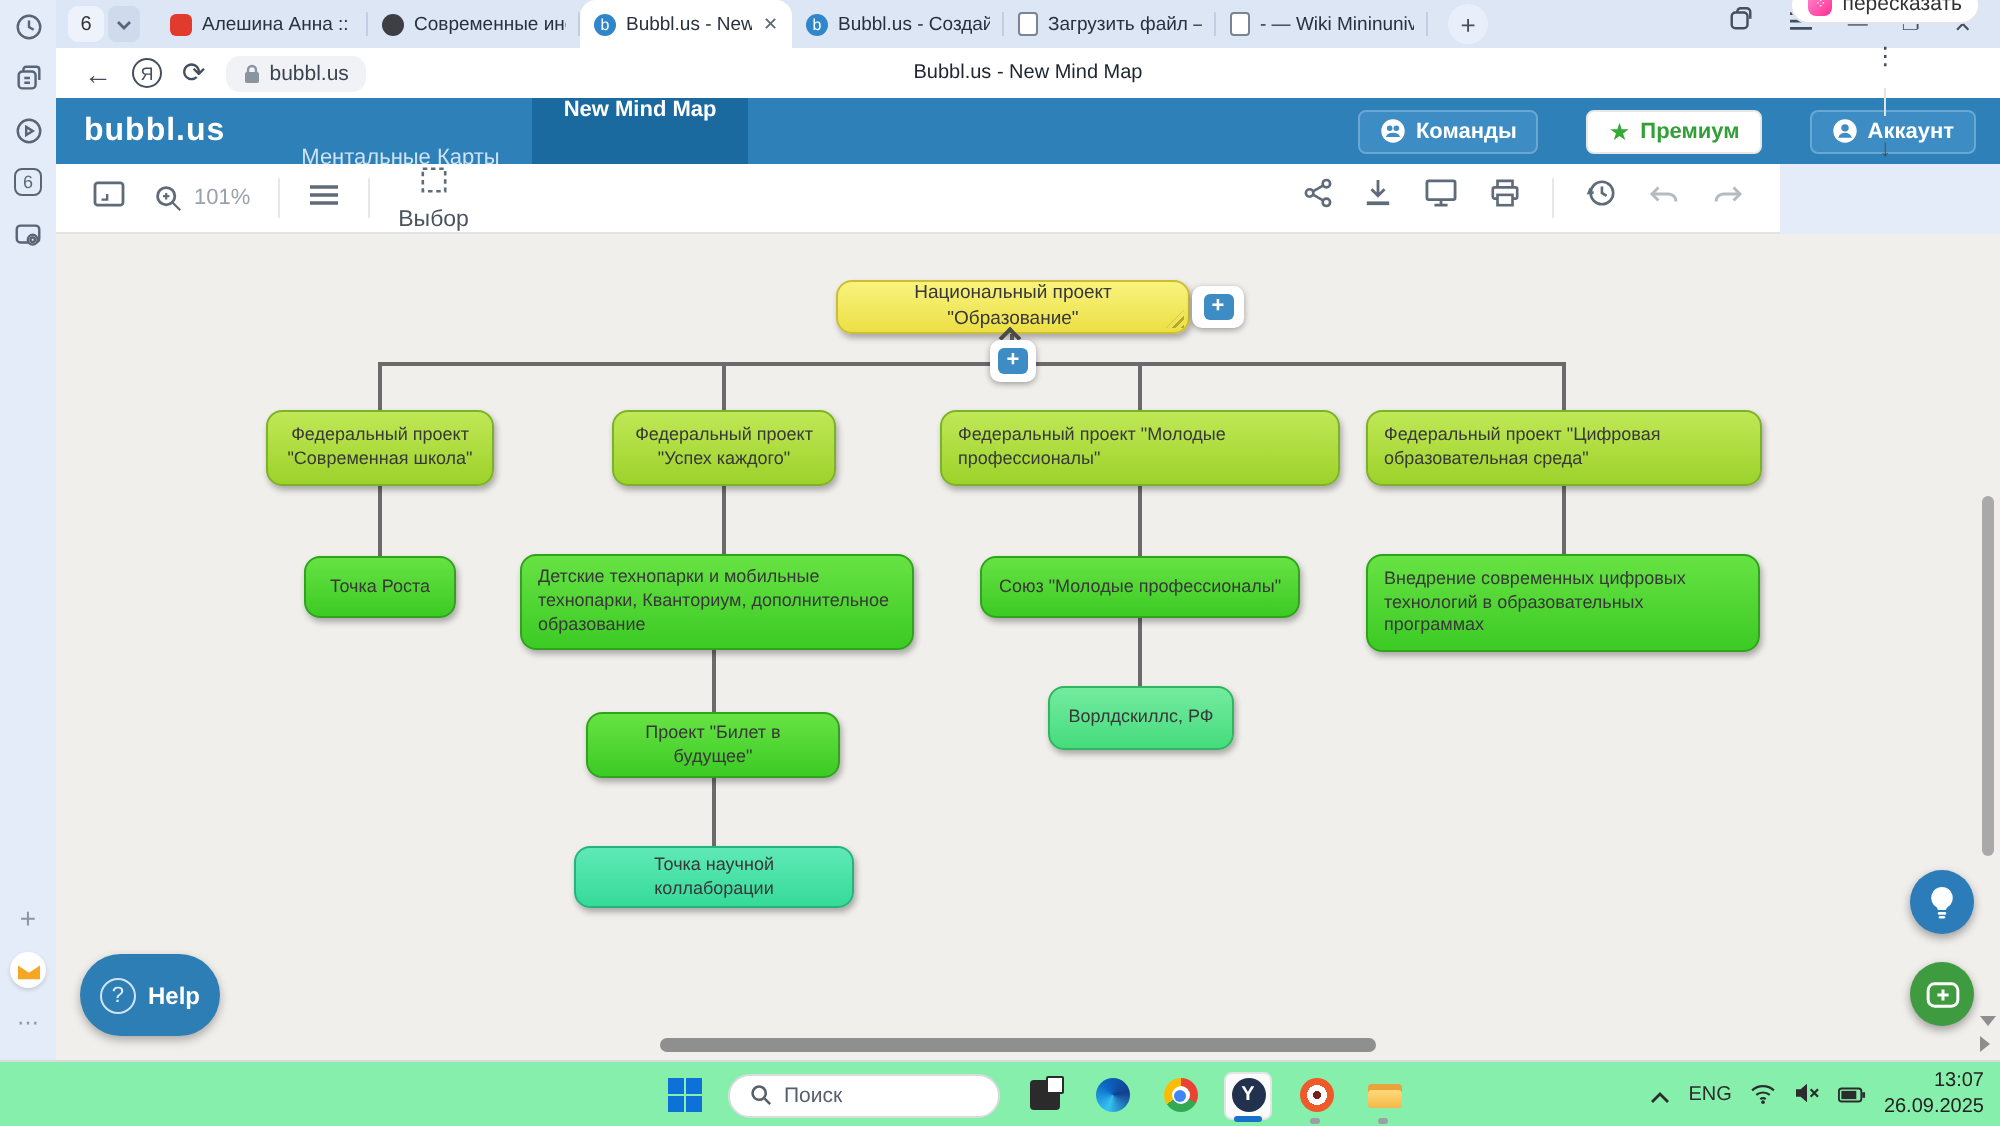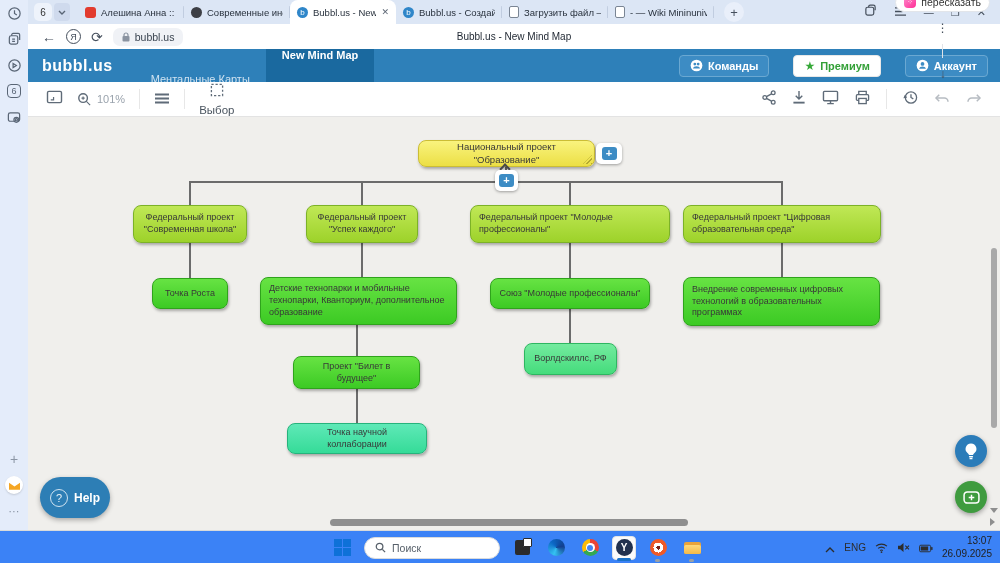--- a/index.html
+++ b/index.html
@@ -49,21 +49,21 @@
   .logo { font-weight:bold; color:#fff; font-size:16px; letter-spacing:.5px; padding:0 22px 0 14px; }
   .apptab { height:33px; display:flex; align-items:center; gap:24px; padding:0 16px; font-size:11px; color:#cfe2f1;flex-direction:column; }
   .apptab.active { background:#1a699f; color:#fff; font-weight:bold; }
   .apptab .x { font-size:10px; color:#fff; margin-left:4px; }
   .hdr-right { margin-left:auto; display:flex; gap:24px; padding-right:12px; }
   .hbtn { height:22px; border-radius:4px; display:flex; align-items:center; gap:5px; padding:0 10px; font-size:11px; font-weight:bold; }
   .hbtn.blue { background:#3d8cc4; border:1px solid #6aa8d2; color:#fff; }
   .hbtn.white { background:#fff; color:#33a037; border:1px solid #e8e8e8; }
 
   
-  .apptoolbar { left:28px; top:82px; width:972px; height:35px; background:#fff; border-bottom:1px solid #e3e3e3; display:flex; align-items:center; gap:14px; padding:0 18px; color:#5f6b78; }
+  .apptoolbar { left:28px; top:82px; width:862px; height:35px; background:#fff; border-bottom:1px solid #e3e3e3; display:flex; align-items:center; gap:14px; padding:0 18px; color:#5f6b78; }
   .tdiv { width:1px; height:20px; background:#e7e7e7; }
   .zoomval { font-size:11px; color:#9aa3ad; }
   .sellabel { font-size:11.5px; color:#4a545f; }
   .tb-right { margin-left:auto; display:flex; align-items:center; gap:16px; }
   .dim { opacity:.45; }
 
   
   .canvas { left:28px; top:117px; width:972px; height:413px; background:#f0efec; overflow:hidden; }
   .cl { position:absolute; background:#6b6b6b; }
   .node { position:absolute; border-radius:8px; box-shadow:1px 2px 3px rgba(0,0,0,.3); font-size:9px; color:#383838; padding:3px 8px; display:flex; align-items:center; line-height:1.3; }
@@ -79,21 +79,21 @@
   .plusbubble { position:absolute; background:#fff; border-radius:5px; box-shadow:0 1px 3px rgba(0,0,0,.35); display:flex; align-items:center; justify-content:center; }
   .plussq { background:#3d8cc4; border-radius:3px; color:#fff; font-weight:bold; font-size:11px; line-height:1; display:flex; align-items:center; justify-content:center; width:15px; height:13px; }
   .helpbtn { position:absolute; left:12px; top:360px; width:70px; height:41px; background:#2d7eb5; border-radius:21px; display:flex; align-items:center; justify-content:center; gap:6px; color:#fff; box-shadow:0 2px 5px rgba(0,0,0,.3); }
   .qcirc { width:18px; height:18px; border-radius:50%; border:1.6px solid #cfe3f1; display:flex; align-items:center; justify-content:center; font-size:11px; color:#e6f1f8; }
   .fab { position:absolute; width:32px; height:32px; border-radius:50%; display:flex; align-items:center; justify-content:center; box-shadow:0 2px 5px rgba(0,0,0,.35); }
   .hscroll { position:absolute; left:302px; top:402px; width:358px; height:7px; border-radius:4px; background:#8f8f8f; }
   .vscroll { position:absolute; left:963px; top:131px; width:6px; height:180px; border-radius:3px; background:#a9a9a9; }
   .tri { position:absolute; width:0; height:0; }
 
   
-  .taskbar { left:0; top:530px; width:1000px; height:33px; background:#3b82f6; border-top:1px solid #d8dadb; }
+  .taskbar { left:0; top:530px; width:1000px; height:33px; background:#86efac; border-top:1px solid #d8dadb; }
   .tb-center { position:absolute; left:330px; top:0; height:33px; display:flex; align-items:center; gap:10px; }
   .winlogo { width:17px; height:17px; display:grid; grid-template-columns:8px 8px; grid-template-rows:8px 8px; gap:1px; }
   .winlogo span { background:#0e71d8; }
   .searchpill { width:136px; height:22px; background:#fff; border:1px solid #d9dbdd; border-radius:12px; display:flex; align-items:center; gap:6px; padding:0 10px; font-size:10.5px; color:#57606a; }
   .tbi { width:24px; height:24px; display:flex; align-items:center; justify-content:center; position:relative; }
   .tbi.open { background:#fbfbfb; border:1px solid #e3e5e6; border-radius:4px; }
   .tbi.open::after { content:""; position:absolute; bottom:-2px; left:4px; right:4px; height:3px; border-radius:2px; background:#1a72c8; }
   .rundot::after { content:""; position:absolute; bottom:-2px; left:9px; width:5px; height:3px; border-radius:2px; background:#9aa0a6; }
   .circ16 { width:17px; height:17px; border-radius:50%; }
   .tray { position:absolute; right:8px; top:0; height:33px; display:flex; align-items:center; gap:9px; color:#2c2c2c; }

